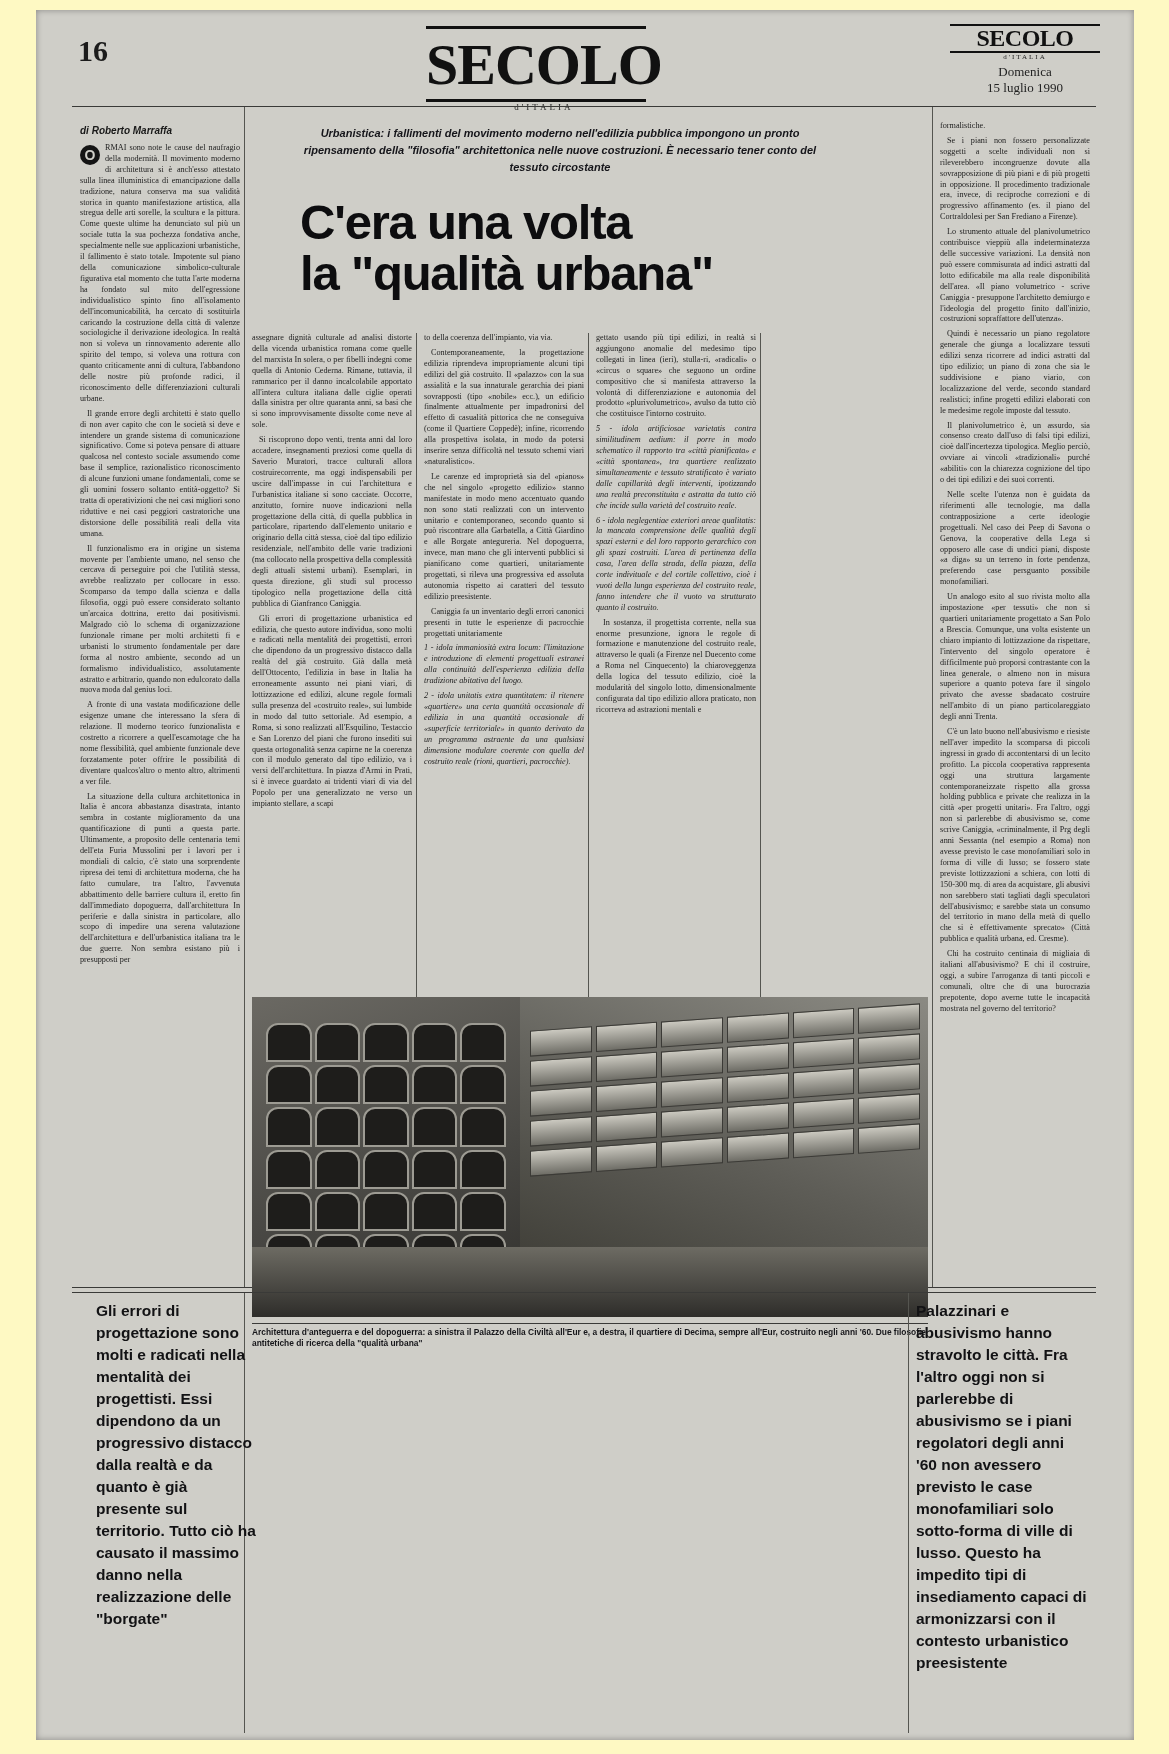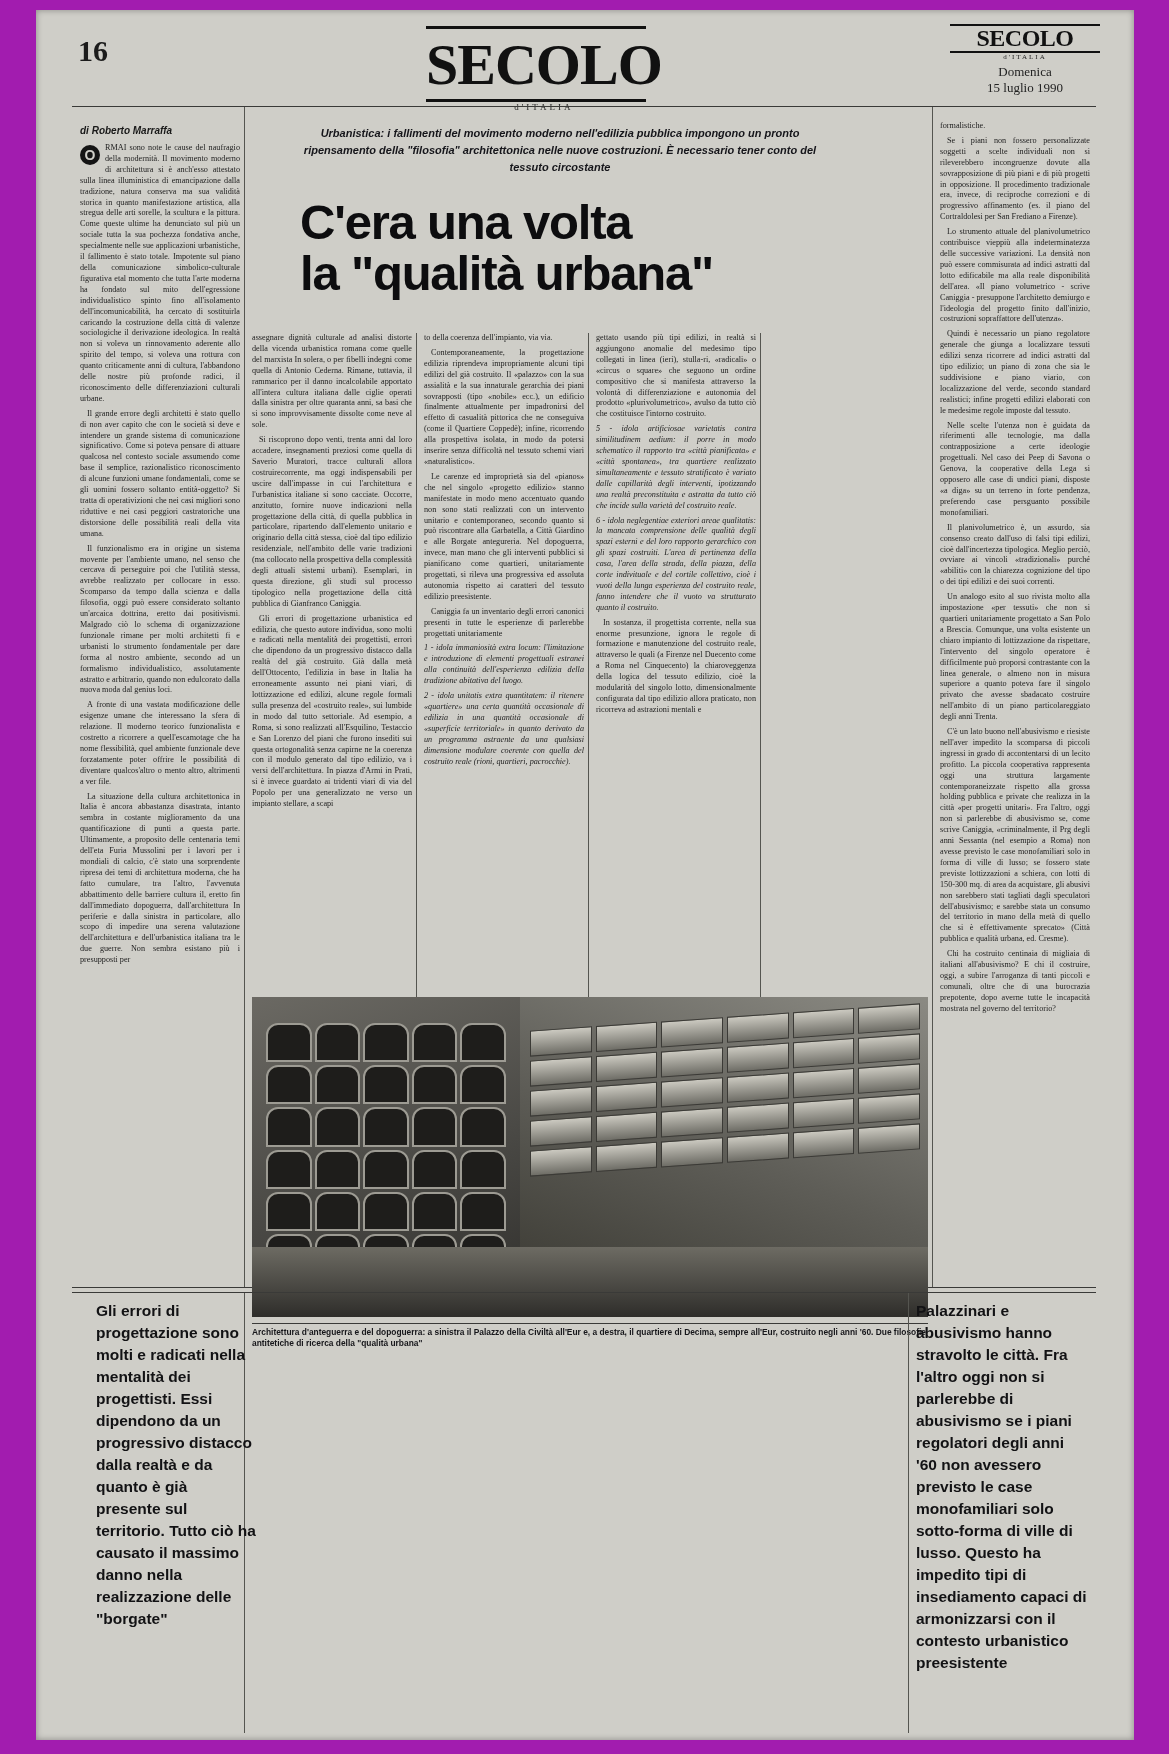--- a/index.html
+++ b/index.html
@@ -10,21 +10,21 @@
   body {
     width: 1169px;
     height: 1754px;
     font-family: "Liberation Serif", serif;
     overflow: hidden;
   }
   .page {
     position: relative;
     width: 1169px;
     height: 1754px;
-    background: #a21caf;
+    background: #fef9c3;
   }
   .paper {
     position: absolute;
     left: 36px;
     top: 10px;
     width: 1098px;
     height: 1730px;
     background: #cfcec8;
     box-shadow: 0 0 6px rgba(0,0,0,0.35) inset;
   }
@@ -300,39 +300,39 @@
       <div class="col" id="c2" style="top:226px;">
         <p class="first">assegnare dignità culturale ad analisi distorte della vicenda urbanistica romana come quelle del marxista In solera, o per fibelli indegni come quella di Antonio Cederna. Rimane, tuttavia, il rammarico per il danno incalcolabile apportato all'intera cultura italiana dalle ciglie operati dalla sinistra per oltre quaranta anni, sa basi che si sono improvvisamente dissolte come neve al sole.</p>
         <p>Si riscoprono dopo venti, trenta anni dal loro accadere, insegnamenti preziosi come quella di Saverio Muratori, tracce culturali allora costruirecorrente, ma oggi indispensabili per uscire dall'impasse in cui l'architettura e l'urbanistica italiane si sono cacciate. Occorre, anzitutto, fornire nuove indicazioni nella progettazione della città, di quella pubblica in particolare, ripartendo dall'elemento unitario e originario della città stessa, cioè dal tipo edilizio residenziale, nell'ambito delle varie tradizioni (ma collocato nella prospettiva della complessità degli attuali sistemi urbani). Esemplari, in questa direzione, gli studi sul processo tipologico nella progettazione della città pubblica di Gianfranco Caniggia.</p>
         <p>Gli errori di progettazione urbanistica ed edilizia, che questo autore individua, sono molti e radicati nella mentalità dei progettisti, errori che dipendono da un progressivo distacco dalla realtà del già costruito. Già dalla metà dell'Ottocento, l'edilizia in base in Italia ha erroneamente assunto nei piani viari, di lottizzazione ed edilizi, alcune regole formali sulla presenza del «costruito reale», sui lumbide in modo dal tutto settoriale. Ad esempio, a Roma, si sono realizzati all'Esquilino, Testaccio e San Lorenzo del piani che furono insediti sui questa ortogonalità senza capirne ne la coerenza con il modulo generato dal tipo edilizio, va i versi dell'architettura. In piazza d'Armi in Prati, si è invece guardato ai tridenti viari di via del Popolo per una generalizzato ne verso un impianto stellare, a scapi</p>
       </div>
 
       <div class="col" id="c3" style="top:226px;">
         <p class="first">to della coerenza dell'impianto, via via.</p>
         <p>Contemporaneamente, la progettazione edilizia riprendeva impropriamente alcuni tipi edilizi del già costruito. Il «palazzo» con la sua assialità e la sua innaturale gerarchia dei piani sovrapposti (tipo «nobile» ecc.), un edificio finalmente attualmente per impadronirsi del effetto di casualità pittorica che ne conseguiva (come il Quartiere Coppedè); infine, ricorrendo alla prospettiva isolata, in modo da potersi inserire senza difficoltà nel tessuto schemi viari «naturalistico».</p>
         <p>Le carenze ed improprietà sia del «pianos» che nel singolo «progetto edilizio» stanno manifestate in modo meno accentuato quando non sono stati realizzati con un intervento unitario e contemporaneo, secondo quanto si può riscontrare alla Garbatella, a Città Giardino e alle Borgate antegureria. Nel dopoguerra, invece, man mano che gli interventi pubblici si pianificano come quartieri, unitariamente progettati, si rileva una progressiva ed assoluta autonomia rispetto ai caratteri del tessuto edilizio preesistente.</p>
-        <p>Caniggia fa un inventario degli errori canonici presenti in tutte le esperienze di parlerebbe progettati unitariamente</p>
+        <p>Caniggia fa un inventario degli errori canonici presenti in tutte le esperienze di pacrocchie progettati unitariamente</p>
         <p class="item it">1 - idola immaniosità extra locum: l'limitazione e introduzione di elementi progettuali estranei alla continuità dell'esperienza edilizia della tradizione abitativa del luogo.</p>
         <p class="item it">2 - idola unitatis extra quantitatem: il ritenere «quartiere» una certa quantità occasionale di edilizia in una quantità occasionale di «superficie territoriale» in quanto derivato da un programma astraente da una qualsiasi dimensione modulare coerente con quella del costruito reale (rioni, quartieri, pacrocchie).</p>
       </div>
 
       <div class="col" id="c4" style="top:226px;">
         <p class="first">gettato usando più tipi edilizi, in realtà si aggiungono anomalie del medesimo tipo collegati in linea (ieri), stulla-ri, «radicali» o «circus o square» che seguono un ordine compositivo che si manifesta attraverso la volontà di differenziazione e autonomia del prodotto «plurivolumetrico», avulso da tutto ciò che costituisce l'intorno costruito.</p>
         <p class="item it">5 - idola artificiosae varietatis contra similitudinem aedium: il porre in modo schematico il rapporto tra «città pianificata» e «città spontanea», tra quartiere realizzato simultaneamente e tessuto stratificato è variato dalle capillarità degli interventi, ipotizzando una realtà preconstituita e astratta da tutto ciò che incide sulla varietà del costruito reale.</p>
         <p class="item it">6 - idola neglegentiae exteriori areae qualitatis: la mancata comprensione delle qualità degli spazi esterni e del loro rapporto gerarchico con gli spazi costruiti. L'area di pertinenza della casa, l'area della strada, della piazza, della corte indivituale e del cortile collettivo, cioè i vuoti della lunga esperienza del costruito reale, fanno intendere che il vuoto va strutturato quanto il costruito.</p>
         <p>In sostanza, il progettista corrente, nella sua enorme presunzione, ignora le regole di formazione e manutenzione del costruito reale, attraverso le quali (a Firenze nel Duecento come a Roma nel Cinquecento) la chiaroveggenza della logica del tessuto edilizio, cioè la modularità del singolo lotto, dimensionalmente configurata dal tipo edilizio allora praticato, non ricorreva ad astrazioni mentali e</p>
       </div>
 
       <div class="col" id="c5" style="left:868px; top:14px; width:150px;">
         <p class="first">formalistiche.</p>
         <p>Se i piani non fossero personalizzate soggetti a scelte individuali non si rileverebbero incongruenze dovute alla sovrapposizione di più piani e di più progetti in opposizione. Il procedimento tradizionale era, invece, di reciproche correzioni e di progressivo affinamento (es. il piano del Cortraldolesi per San Frediano a Firenze).</p>
         <p>Lo strumento attuale del planivolumetrico contribuisce vieppiù alla indeterminatezza delle successive variazioni. La densità non può essere commisurata ad indici astratti dal lotto edificabile ma alla reale disponibilità dell'area. «Il piano volumetrico - scrive Caniggia - presuppone l'architetto demiurgo e l'ideologia del progetto finito dall'inizio, costruzioni sopraffattore dell'utenza».</p>
         <p>Quindi è necessario un piano regolatore generale che giunga a localizzare tessuti edilizi senza ricorrere ad indici astratti dal tipo edilizio; un piano di zona che sia le suddivisione e piano viario, con localizzazione del verde, secondo standard realistici; infine progetti edilizi elaborati con le medesime regole imposte dal tessuto.</p>
+        <p>Il planivolumetrico è, un assurdo, sia consenso creato dall'uso di falsi tipi edilizi, cioè dall'incertezza tipologica. Meglio perciò, ovviare ai vincoli «tradizionali» purché «abiliti» con la chiarezza cognizione del tipo o dei tipi edilizi e dei suoi correnti.</p>
         <p>Nelle scelte l'utenza non è guidata da riferimenti alle tecnologie, ma dalla contrapposizione a certe ideologie progettuali. Nel caso dei Peep di Savona o Genova, la cooperative della Lega si opposero alle case di undici piani, disposte «a diga» su un terreno in forte pendenza, preferendo case persguanto possibile monofamiliari.</p>
-        <p>Il planivolumetrico è, un assurdo, sia consenso creato dall'uso di falsi tipi edilizi, cioè dall'incertezza tipologica. Meglio perciò, ovviare ai vincoli «tradizionali» purché «abiliti» con la chiarezza cognizione del tipo o dei tipi edilizi e dei suoi correnti.</p>
         <p>Un analogo esito al suo rivista molto alla impostazione «per tessuti» che non si quartieri unitariamente progettato a San Polo a Brescia. Comunque, una volta esistente un chiaro impianto di lottizzazione da rispettare, l'intervento del singolo operatore è difficilmente può proporsi contrastante con la linea generale, o almeno non in misura superiore a quanto poteva fare il singolo privato che avesse sbadacato costruire nell'ambito di un piano particolareggiato degli anni Trenta.</p>
         <p>C'è un lato buono nell'abusivismo e riesiste nell'aver impedito la scomparsa di piccoli ingressi in grado di accontentarsi di un lecito profitto. La piccola cooperativa rappresenta oggi una struttura largamente contemporaneizzate rispetto alla grossa holding pubblica e private che realizza in la città «per progetti unitari». Fra l'altro, oggi non si parlerebbe di abusivismo se, come scrive Caniggia, «criminalmente, il Prg degli anni Sessanta (nel esempio a Roma) non avesse previsto le case monofamiliari solo in forma di ville di lusso; se fossero state previste lottizzazioni a schiera, con lotti di 150-300 mq. di area da acquistare, gli abusivi non sarebbero stati tagliati dagli speculatori dell'abusivismo; e sarebbe stata un consumo del territorio in mano della metà di quello che si è effettivamente sprecato» (Città pubblica e qualità urbana, ed. Cresme).</p>
         <p>Chi ha costruito centinaia di migliaia di italiani all'abusivismo? E chi il costruire, oggi, a subire l'arroganza di tanti piccoli e comunali, oltre che di una burocrazia prepotente, dopo averne tutte le incapacità mostrata nel governo del territorio?</p>
       </div>
 
       <div class="photo">
         <div class="half left-img">
           <div class="arches">
             <div class="arch"></div>
               <div class="arch"></div>

